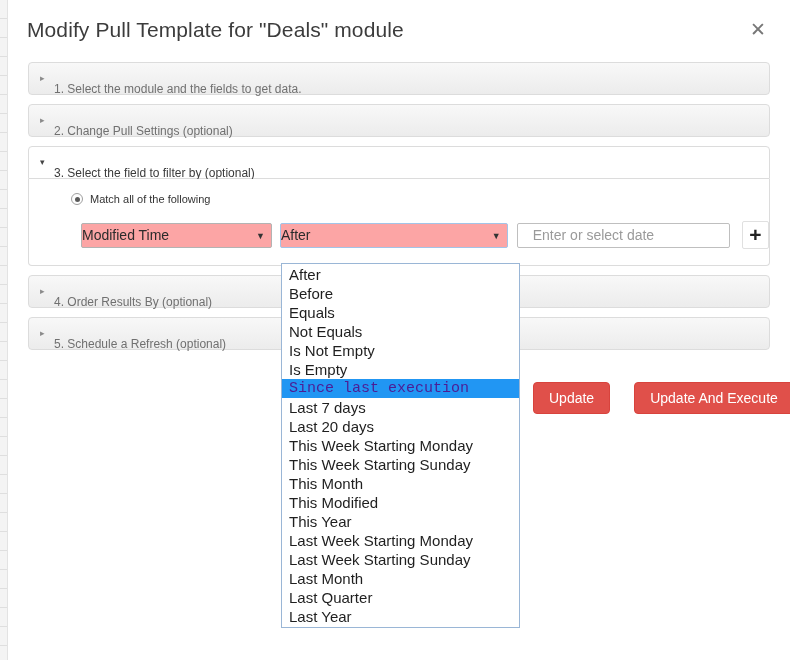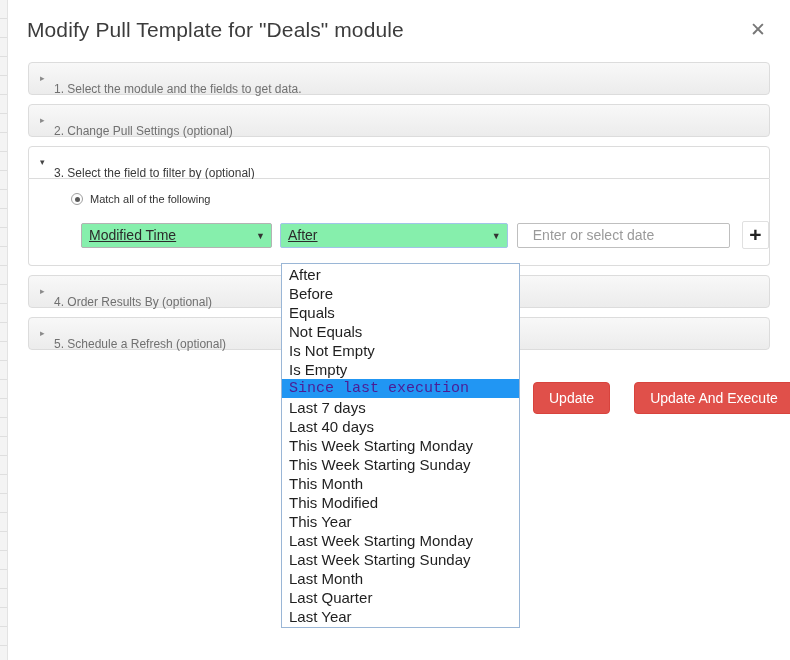--- a/index.html
+++ b/index.html
@@ -152,30 +152,29 @@
     display: flex;
     align-items: center;
     padding-left: 52px;
     position: relative;
   }
   .sel {
     height: 25px;
     box-sizing: border-box;
     border: 1px solid #b3b3b3;
     border-radius: 2px;
-    background: #86efac;
+    background: #fca5a5;
     font-size: 14px;
     color: #2b2b2b;
-    padding: 0 18px 0 7px;
+    padding: 0 18px 0 0;
     line-height: 23px;
     position: relative;
     cursor: pointer;
     white-space: nowrap;
     overflow: hidden;
-    text-decoration: underline;
   }
   .sel .arrow {
     position: absolute;
     right: 6px; top: 0;
     font-size: 9px;
     line-height: 25px;
     color: #333;
   }
   #field-select { width: 196px; }
   #operator-select {
@@ -376,21 +375,21 @@
 
   <div id="operator-dropdown">
       <div class="dd-option">After</div>
       <div class="dd-option">Before</div>
       <div class="dd-option">Equals</div>
       <div class="dd-option">Not Equals</div>
       <div class="dd-option">Is Not Empty</div>
       <div class="dd-option">Is Empty</div>
       <div class="dd-option selected">Since last execution</div>
       <div class="dd-option">Last 7 days</div>
-      <div class="dd-option">Last 40 days</div>
+      <div class="dd-option">Last 20 days</div>
       <div class="dd-option">This Week Starting Monday</div>
       <div class="dd-option">This Week Starting Sunday</div>
       <div class="dd-option">This Month</div>
       <div class="dd-option">This Modified</div>
       <div class="dd-option">This Year</div>
       <div class="dd-option">Last Week Starting Monday</div>
       <div class="dd-option">Last Week Starting Sunday</div>
       <div class="dd-option">Last Month</div>
       <div class="dd-option">Last Quarter</div>
       <div class="dd-option">Last Year</div>

